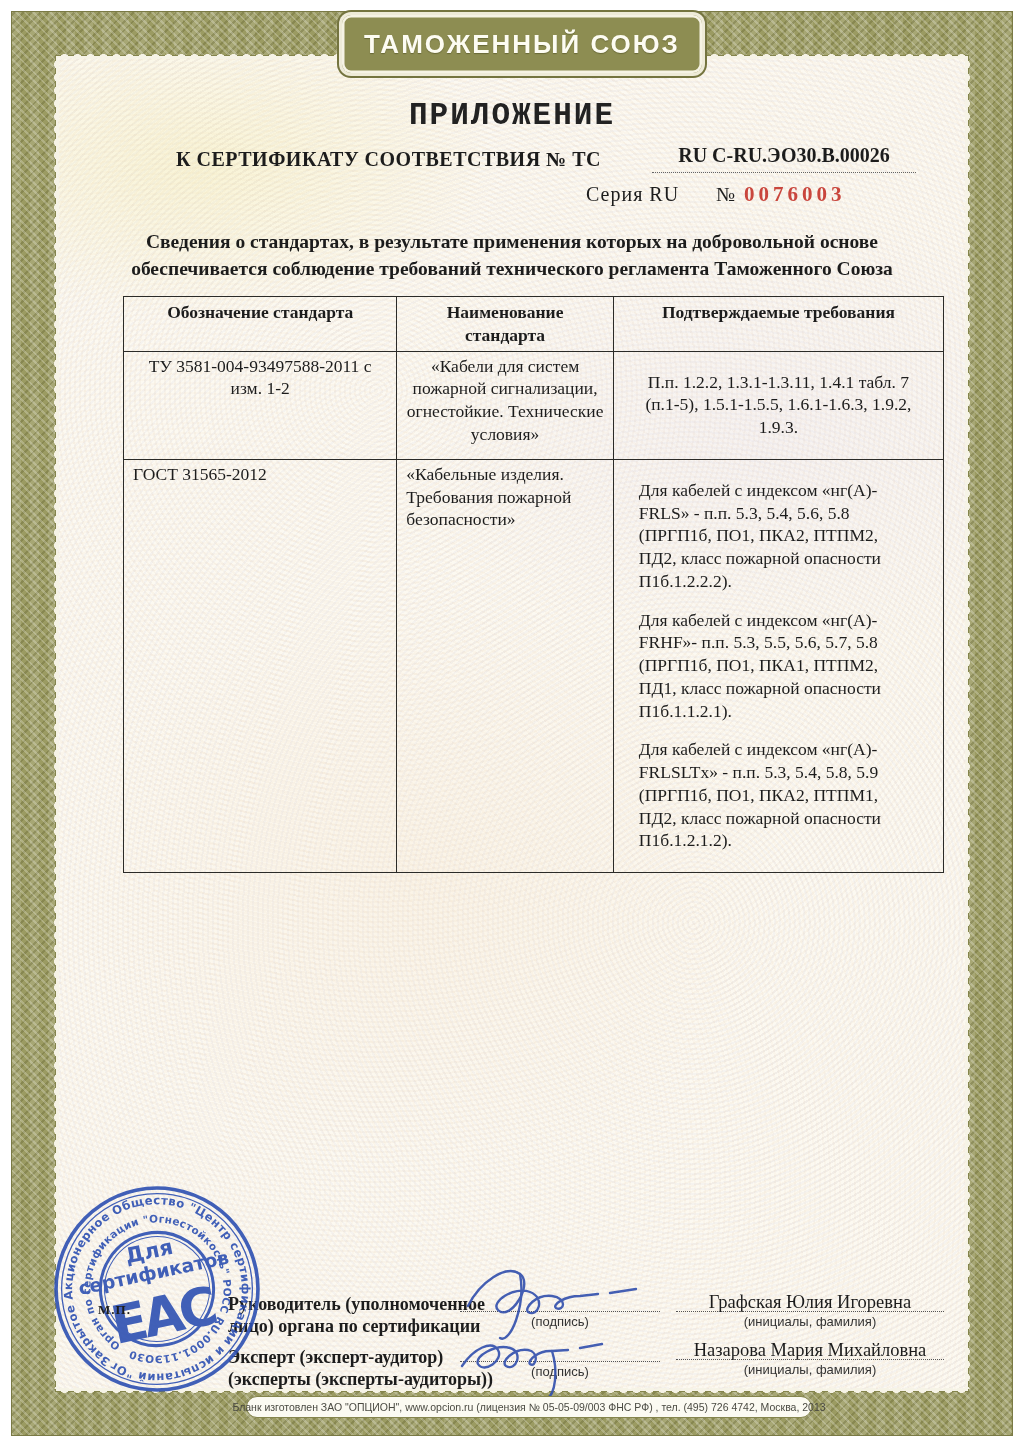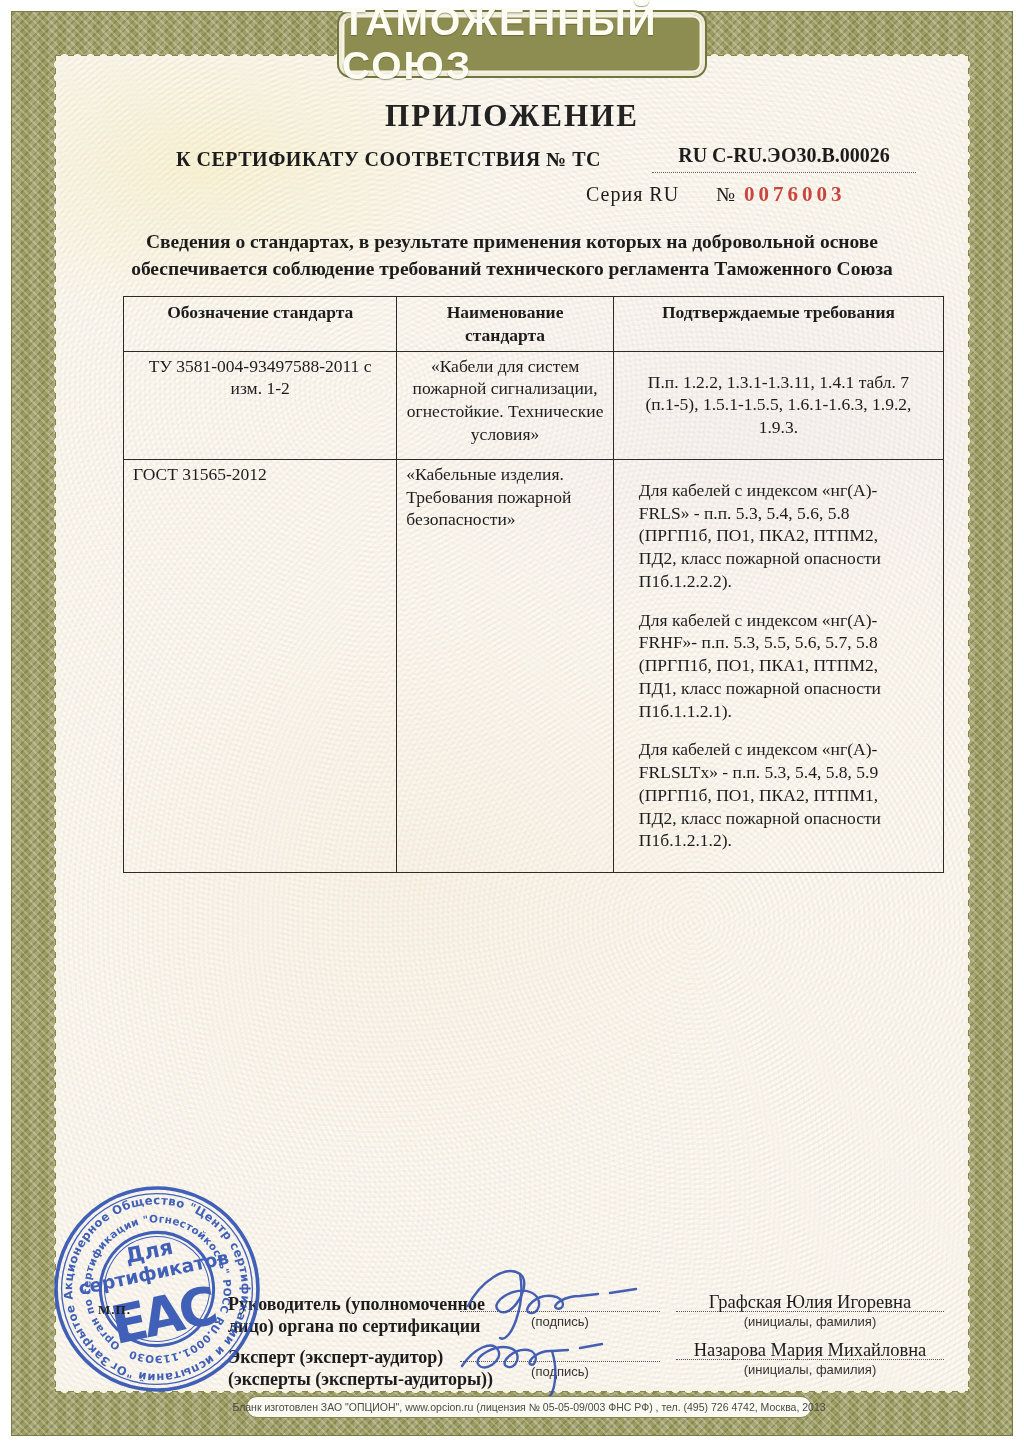--- a/index.html
+++ b/index.html
@@ -34,25 +34,25 @@
   .sc-right{top:46px;bottom:46px;right:37px;width:10px;
      background:radial-gradient(circle 5px at 0px 6.5px,#f6f3e6 0 4.6px,transparent 5.2px);
      background-size:10px 13px;background-repeat:repeat-y;}
 
   
   .banner{position:absolute;left:342px;top:15px;width:360px;height:58px;z-index:6;
     background:#8d8d52;border-radius:9px;
     box-shadow:inset 0 0 0 2.5px #f6f3e4, 0 0 0 3px #eeebd8, 0 0 0 5px #74743f;
     display:flex;align-items:center;justify-content:center;}
   .banner span{font-family:"Liberation Sans","DejaVu Sans",sans-serif;font-weight:bold;
-    font-size:39px;color:#fdfcf2;letter-spacing:2px;text-shadow:0 1px 1px rgba(70,70,30,.5);}
+    font-size:26px;color:#fdfcf2;letter-spacing:2px;text-shadow:0 1px 1px rgba(70,70,30,.5);}
 
   
   .doc-title{position:absolute;left:0;right:0;top:98px;text-align:center;z-index:3;
-    font-size:31px;font-weight:bold;letter-spacing:2px;color:#222;}
+    font-size:31px;font-weight:bold;letter-spacing:2px;color:#222;font-family:Liberation Mono, monospace;}
   .cert-row{position:absolute;left:0;top:148px;width:1024px;z-index:3;font-size:20px;font-weight:bold;}
   .cert-label{position:absolute;left:176px;top:0;white-space:nowrap;letter-spacing:.5px;}
   .cert-number{position:absolute;left:652px;top:-4px;width:264px;text-align:center;white-space:nowrap;
     border-bottom:1.5px dotted #666;padding-bottom:5px;font-size:20px;}
   .series-row{position:absolute;left:0;top:183px;width:1024px;z-index:3;font-size:20px;}
   .series-label{position:absolute;left:586px;letter-spacing:1px;}
   .series-no{position:absolute;left:716px;}
   .serial{position:absolute;left:744px;top:-1px;color:#c9463d;font-weight:bold;
     font-size:21px;letter-spacing:4px;}
 

